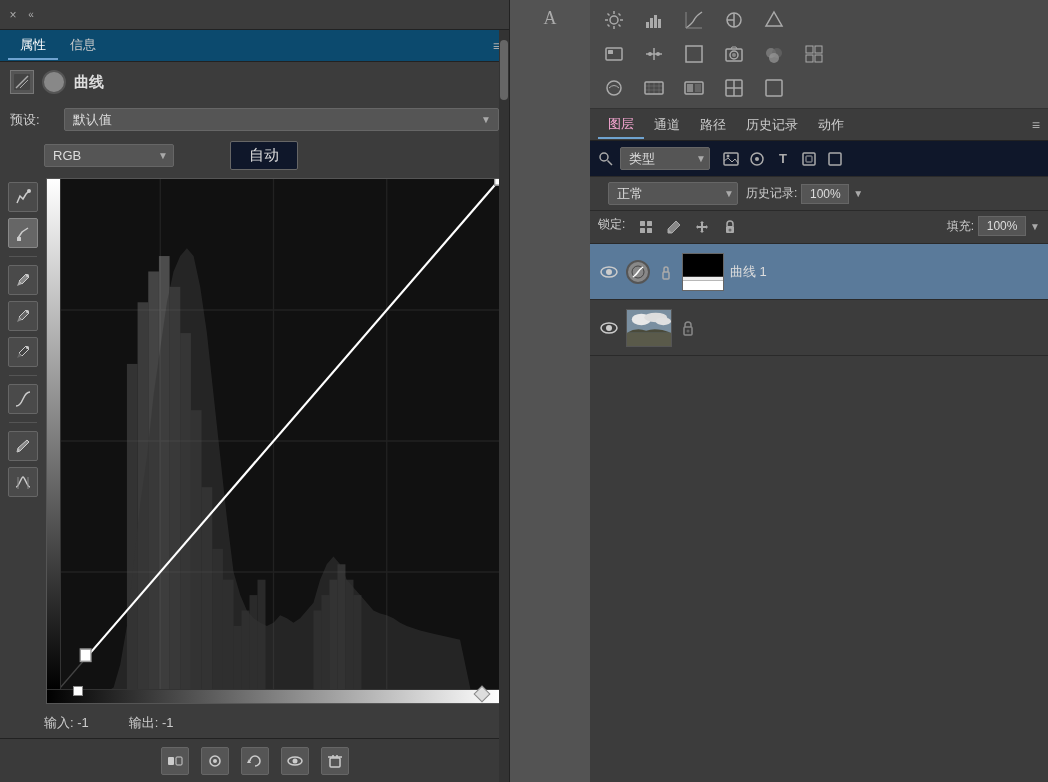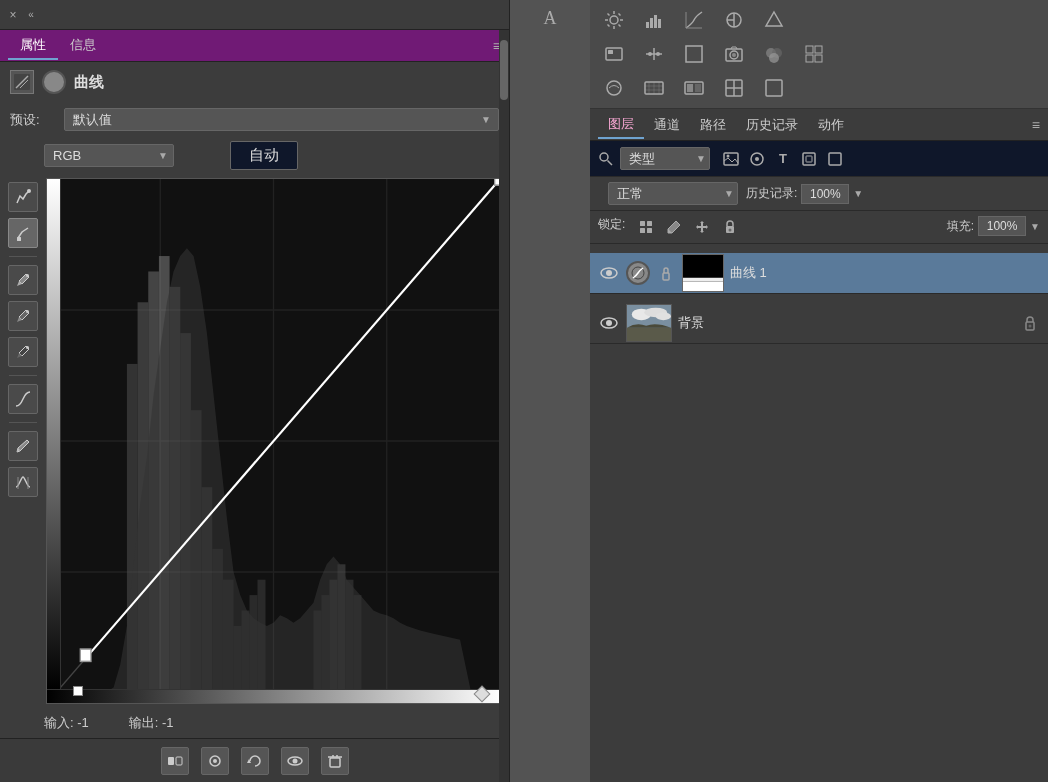--- a/index.html
+++ b/index.html
@@ -52,21 +52,21 @@
       color: #aaa;
       font-size: 10px;
       cursor: pointer;
       display: flex; align-items: center; justify-content: center;
     }
 
     
     .panel-tabs {
       display: flex;
       align-items: center;
-      background: #701a75;
+      background: #0c4a6e;
       border-bottom: 1px solid #222;
       padding: 0 8px;
       height: 32px;
       position: relative;
     }
     .panel-tab {
       padding: 4px 12px;
       cursor: pointer;
       color: #ccc;
       font-size: 13px;
@@ -454,24 +454,23 @@
     
     .layer-list {
       flex: 1;
       overflow-y: auto;
     }
     .layer-item {
       display: flex;
       align-items: center;
       padding: 4px 8px;
       gap: 6px;
-      height: 41px;
+      height: 56px;
       border-bottom: 1px solid #2a2a2a;
       cursor: pointer;
-      margin-top: 9px;
     }
     .layer-item.selected {
       background: #5a7a9a;
     }
     .layer-visibility {
       width: 22px; height: 22px;
       display: flex; align-items: center; justify-content: center;
       color: #ccc;
       font-size: 16px;
       cursor: pointer;
@@ -1033,21 +1032,20 @@
 
             <ellipse cx="15" cy="10" rx="10" ry="6" fill="#e8e8e8"></ellipse>
             <ellipse cx="30" cy="8" rx="12" ry="5" fill="#ddd"></ellipse>
             <ellipse cx="38" cy="12" rx="8" ry="4" fill="#e0e0e0"></ellipse>
 
             <rect x="0" y="24" width="46" height="14" fill="#5a5a4a"></rect>
 
             <path d="M0 24 Q10 18 20 22 Q30 18 46 24" fill="#4a4a3a"></path>
           </svg>
         </div>
-        <span class="layer-name">背景</span>
         <div class="layer-lock">
           <svg width="14" height="16" viewBox="0 0 14 16">
             <rect x="3" y="7" width="8" height="8" fill="none" stroke="#888" stroke-width="1.5" rx="1"></rect>
             <path d="M4 7 L4 5 A3 3 0 0 1 10 5 L10 7" stroke="#888" stroke-width="1.5" fill="none"></path>
             <circle cx="7" cy="11" r="1.5" fill="#666"></circle>
           </svg>
         </div>
       </div>
     </div>
   </div>

